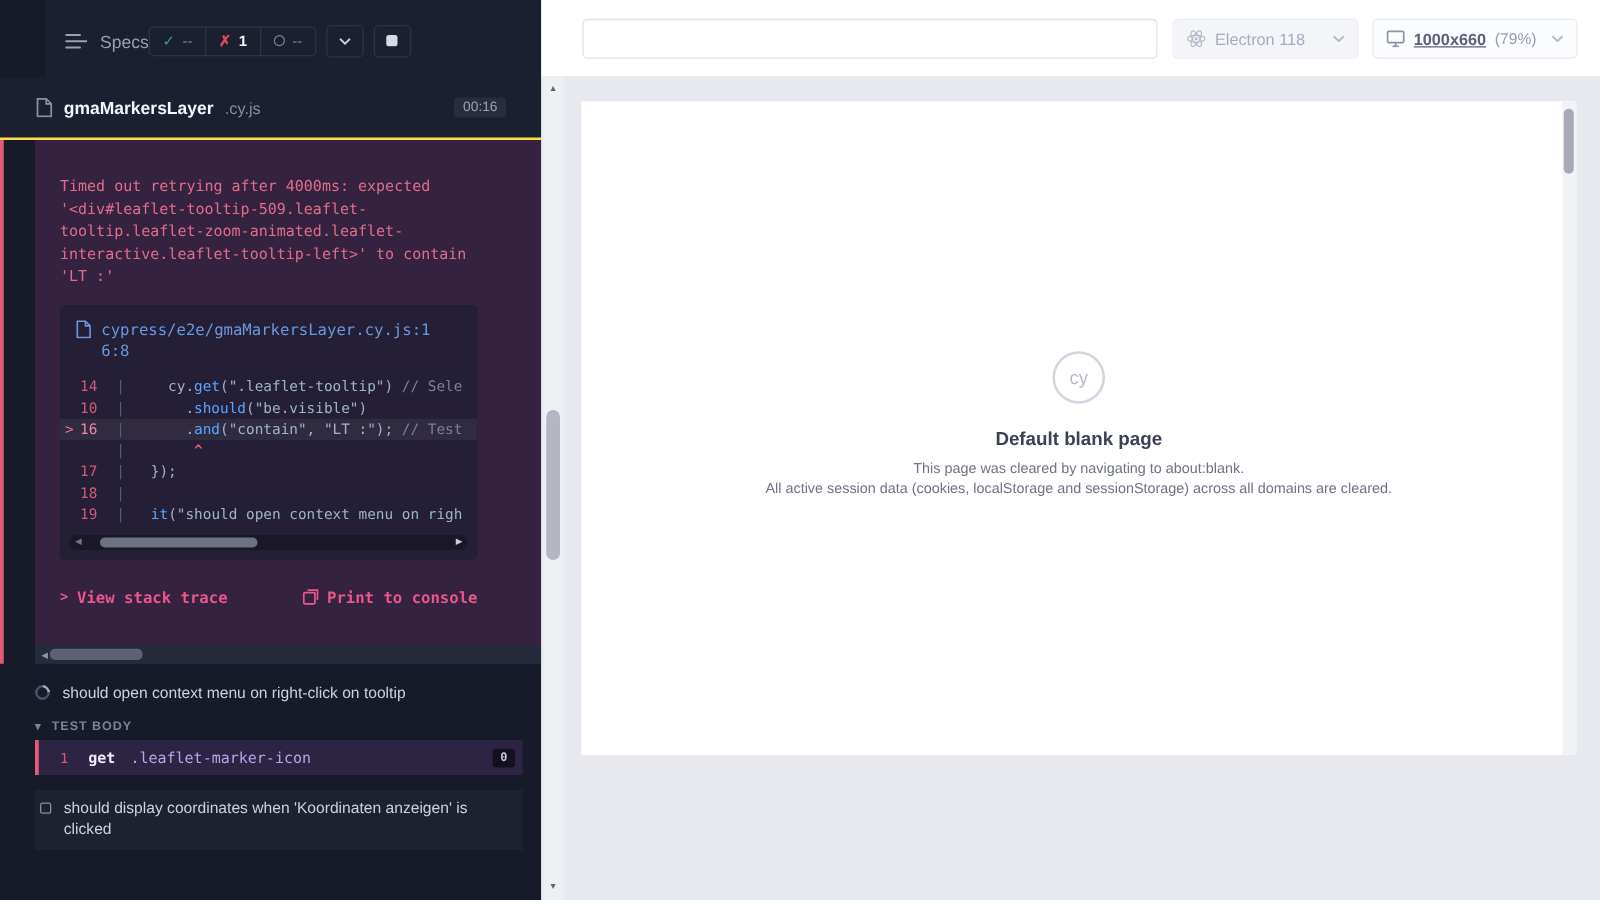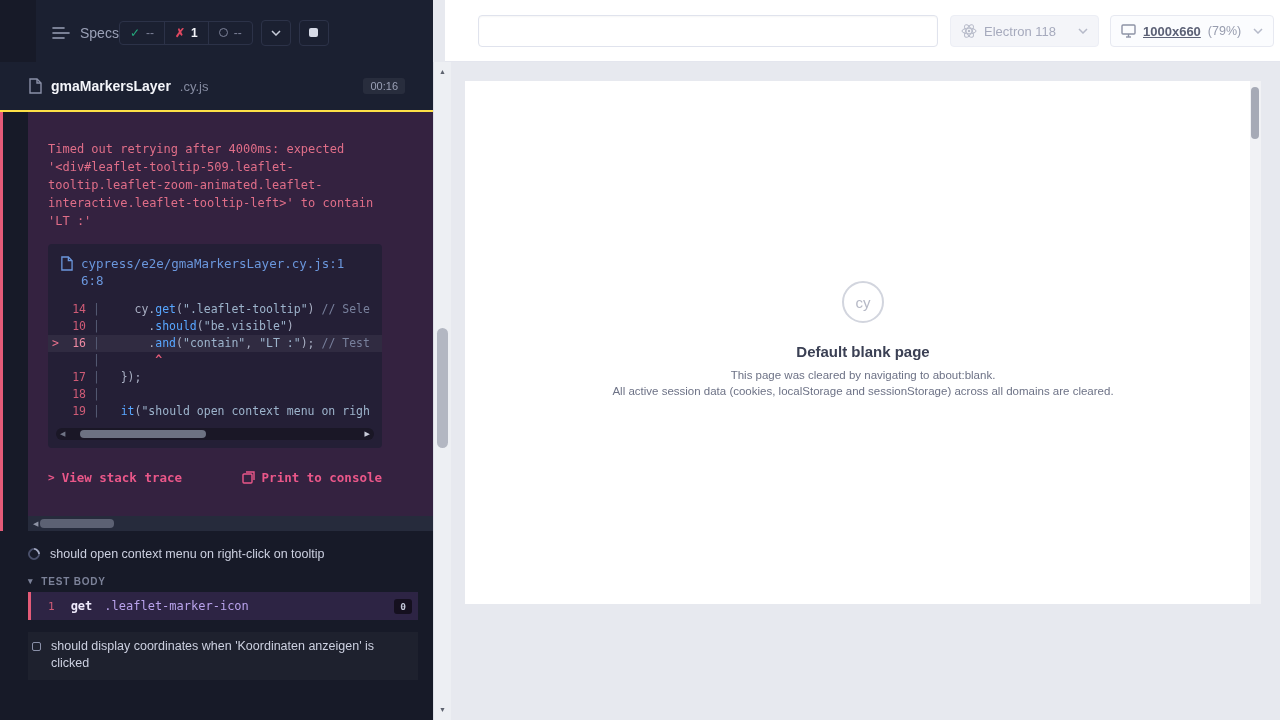--- a/index.html
+++ b/index.html
@@ -39,21 +39,21 @@
   .err-msg { font-family:"DejaVu Sans Mono", monospace; font-size:12px; line-height:18px; color:#e06e88; width:340px; }
 
   .code-frame { margin-top:14px; width:334px; background:#241f36; border-radius:4px; overflow:hidden; }
   .cf-header { display:flex; gap:8px; padding:11px 12px 6px 12px; }
   .file-link { font-family:"DejaVu Sans Mono", monospace; font-size:12.5px; line-height:17px; color:#6b97dd;
     max-width:268px; word-break:break-all; cursor:pointer; }
   .code-lines { padding:6px 0 2px 0; overflow:hidden; }
   .code-line { white-space:pre; font-family:"DejaVu Sans Mono", monospace; font-size:11.5px; line-height:17px; color:#a8aec2; padding-left:4px; }
   .code-line.hl { background:rgba(255,255,255,0.055); }
   .mk { display:inline-block; width:12px; color:#e8728d; }
-  .ln { display:inline-block; width:22px; text-align:right; color:#cf5b76; }
+  .ln { display:inline-block; width:22px; text-align:left; color:#cf5b76; }
   .code-line.hl .ln { color:#ee8aa2; }
   .pp { color:#565c74; }
   .tk-d { color:#a8aec2; }
   .tk-fn { color:#58a6ff; }
   .tk-str { color:#9db4cc; }
   .tk-com { color:#78809c; }
   .tk-caret { color:#e45b78; font-weight:bold; }
   .code-hscroll { position:relative; height:12px; margin:6px 8px 8px 8px; background:#1a1726; border-radius:6px;
     display:flex; align-items:center; justify-content:space-between; padding:0 4px; }
   .code-hscroll .sb-arrow { font-size:7px; color:#6f7485; line-height:12px; }
@@ -94,21 +94,21 @@
 
   
   .rep-scrollbar { position:absolute; left:433px; top:62px; width:18px; height:658px; background:#edeff3; border-left:1px solid #dcdfe6; }
   .rs-arrow { position:absolute; left:0; width:100%; height:16px; text-align:center; line-height:16px; font-size:7px; color:#5d626e; cursor:pointer; }
   .rs-arrow.up { top:2px; }
   .rs-arrow.down { bottom:2px; }
   .rs-thumb { position:absolute; left:3px; right:3px; top:266px; height:120px; background:#b3b7c2; border-radius:7px; cursor:pointer; }
 
   
   .runner { position:absolute; left:433px; top:0; right:0; height:720px; }
-  .runner-header { position:absolute; top:0; left:12px; right:0; height:62px; background:#ffffff; border-bottom:1px solid #e4e6ee; }
+  .runner-header { position:absolute; top:0; left:0; right:0; height:62px; background:#ffffff; border-bottom:1px solid #e4e6ee; }
   .url-input { position:absolute; left:33px; top:15px; width:460px; height:32px; border:1px solid #e0e3ed; border-radius:4px;
     background:#fff; box-shadow:inset 0 1px 2px rgba(0,0,0,0.04); padding:0 10px; font-size:13px; color:#555a6e; outline:none;
     font-family:"Liberation Sans", sans-serif; }
   .browser-select { position:absolute; left:505px; top:15px; width:149px; height:32px; background:#f4f5f9; border:1px solid #eceef5;
     border-radius:4px; display:flex; align-items:center; gap:7px; padding:0 10px; color:#a6aabd; font-size:13px; cursor:pointer; }
   .viewport-select { position:absolute; left:665px; top:15px; width:164px; height:32px; background:#fbfcfe; border:1px solid #e7e9f1;
     border-radius:4px; display:flex; align-items:center; gap:7px; padding:0 10px; cursor:pointer; }
   .vp-size { color:#5c6176; font-size:13px; font-weight:700;text-decoration:underline; }
   .vp-scale { color:#979cae; font-size:12.5px; }
   .sel-chevron { margin-left:auto; color:#b6bac9; display:flex; }

